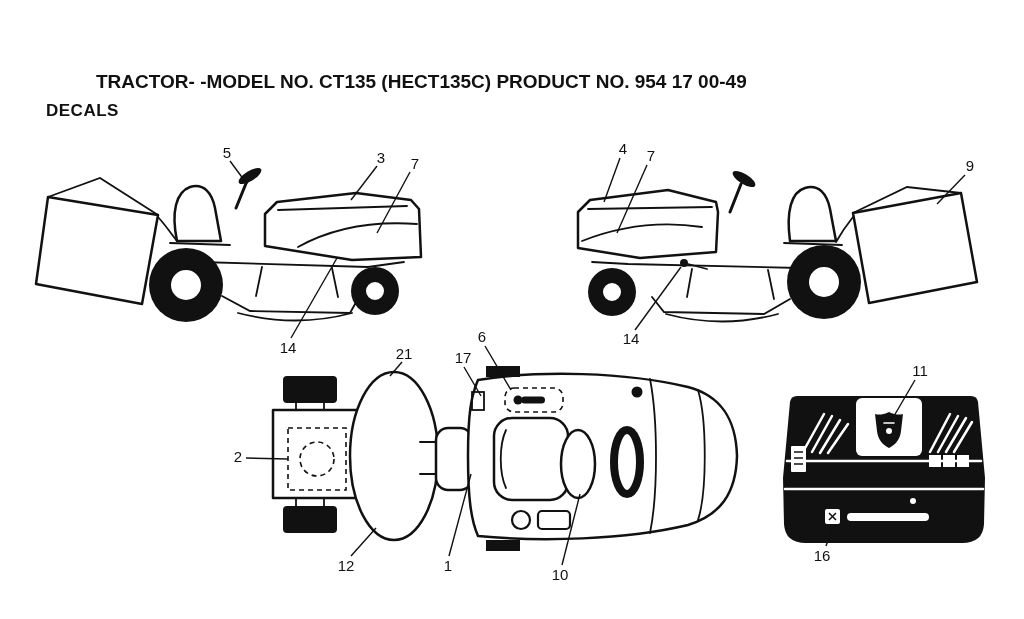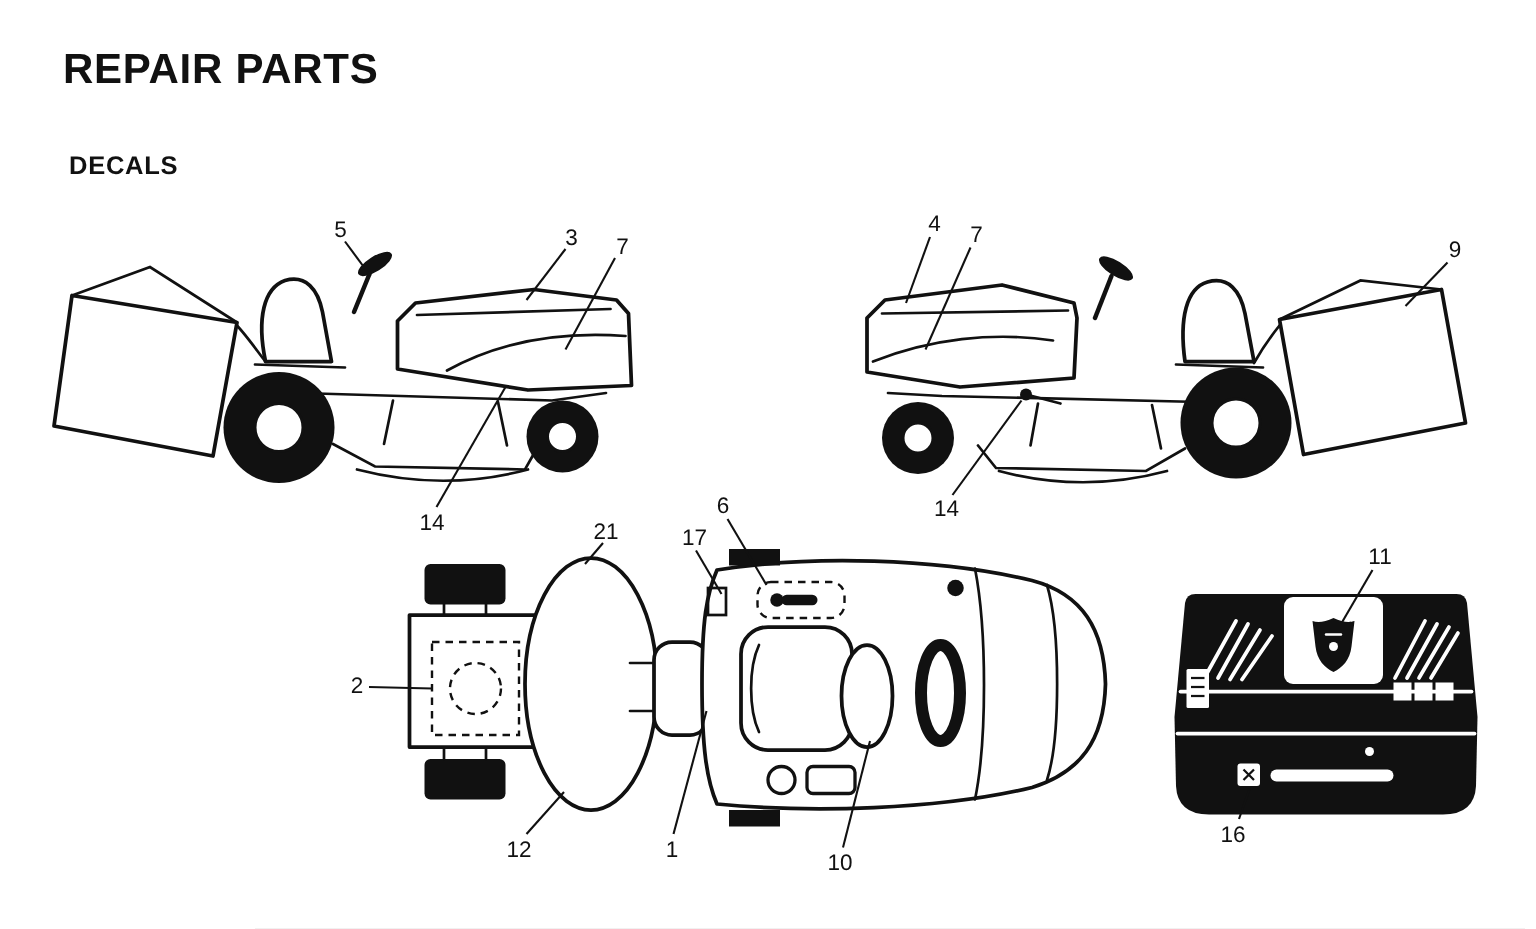--- a/index.html
+++ b/index.html
@@ -16,21 +16,21 @@
   .dashed{fill:none;stroke:#111;stroke-width:1.6;stroke-dasharray:5 4;}
   .callout{font:15px "Liberation Sans",sans-serif;fill:#111;text-anchor:middle;}
   .wline{stroke:#fff;stroke-width:2.5;fill:none;stroke-linecap:round;}
   .wfill{fill:#fff;stroke:none;}
 </style>
 </head>
 <body>
 
 <div class="page">
 
-  <h1 class="hdr-title">REPAIR PARTS</h1>
+  <h2 class="hdr-sub">TRACTOR- -MODEL NO. CT135 (HECT135C) PRODUCT NO. 954 17 00-49</h2>
   <h3 class="hdr-section">DECALS</h3>
 
   <svg class="diagram" width="1024" height="619" viewBox="0 0 1024 619">
 
     <g>
       <path class="outline" d="M48,197 L158,215 L142,304 L36,284 Z"></path>
       <path class="thin" d="M48,197 L100,178 L158,215"></path>
       <path class="thin" d="M158,217 C167,227 172,235 177,241"></path>
       <path class="thin" d="M200,262 L368,267 L404,262"></path>
       <path class="thin" d="M262,267 L256,296"></path>

